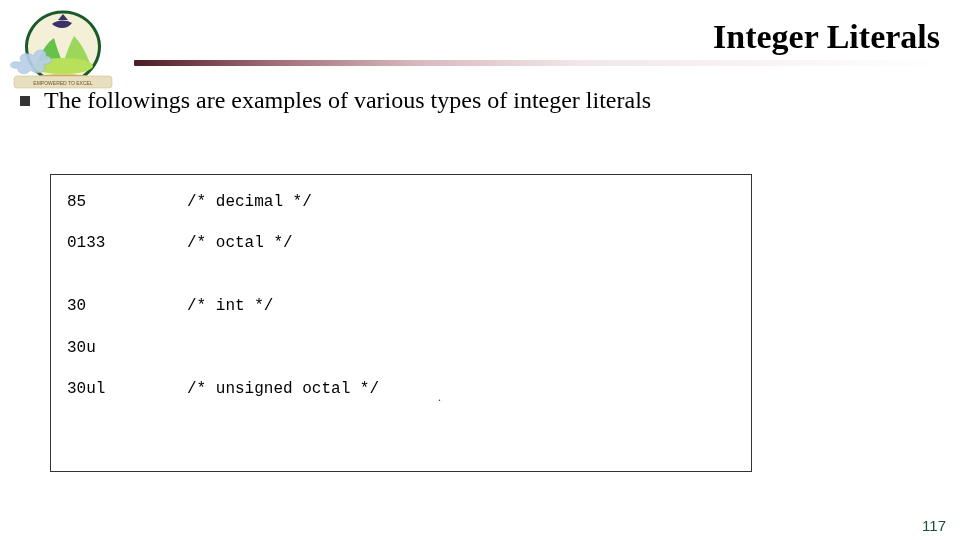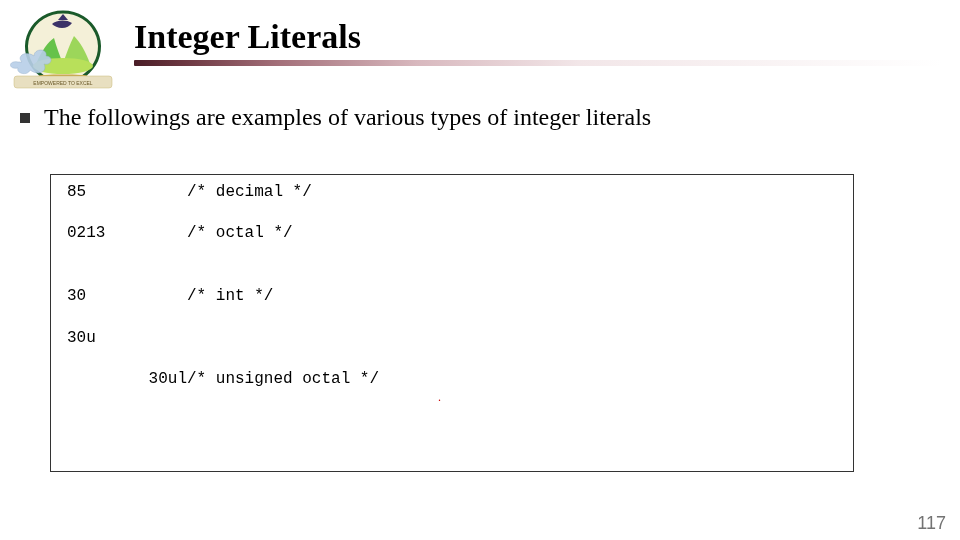--- a/index.html
+++ b/index.html
@@ -17,20 +17,21 @@
     top: 6px;
     left: 8px;
     width: 110px;
     height: 90px;
   }
   .title-wrap {
     position: absolute;
     top: 18px;
     left: 134px;
     right: 20px;
+    text-align: right;
   }
   .title {
     font-size: 34px;
     font-weight: bold;
     color: #000;
     margin: 0 0 4px 0;
     font-family: Georgia, 'Times New Roman', serif;
   }
   .title-rule {
     height: 6px;
@@ -39,21 +40,21 @@
       #4a1d27 0%,
       #6b3640 6%,
       #a4707a 18%,
       #d8b8be 35%,
       #f2e6e8 55%,
       #ffffff 100%);
     border-radius: 1px;
   }
   .bullet-row {
     position: absolute;
-    top: 104px;
+    top: 87px;
     left: 20px;
     right: 30px;
     display: flex;
     align-items: center;
   }
   .bullet-square {
     width: 10px;
     height: 10px;
     background: #333;
     margin-right: 14px;
@@ -61,56 +62,56 @@
   }
   .bullet-text {
     font-size: 24px;
     color: #000;
     font-family: Georgia, 'Times New Roman', serif;
   }
   .code-box {
     position: absolute;
     top: 174px;
     left: 50px;
-    width: 804px;
+    width: 702px;
     height: 298px;
     border: 1px solid #333;
     box-sizing: border-box;
-    padding: 8px 16px 14px 16px;
+    padding: 18px 16px 14px 16px;
     font-family: Consolas, 'Courier New', monospace;
     font-size: 16px;
     color: #000;
   }
   .code-line {
     display: flex;
     margin-bottom: 22px;
     line-height: 1.2;
   }
-  .code-line:last-child { margin-bottom: 0; text-align: right; }
+  .code-line:last-child { margin-bottom: 0; }
   .lit {
     width: 120px;
     flex: 0 0 auto;
     color: #000;
   }
   .cmt {
     color: #000;
   }
   .dot {
     position: absolute;
     top: 390px;
     left: 438px;
     color: #c00;
     font-size: 12px;
   }
   .page-num {
     position: absolute;
     bottom: 6px;
     right: 14px;
-    font-size: 18px;
-    color: #737373;
+    font-size: 15px;
+    color: #14532d;
     font-family: Arial, sans-serif;
   }
 </style>
 </head>
 <body>
 
 <div class="logo">
   <svg viewBox="0 0 110 90" width="110" height="90">
     <path d="M55 6 C40 6 28 14 22 26 C16 38 18 52 26 62 C34 72 46 78 55 78 C64 78 76 72 84 62 C92 52 94 38 88 26 C82 14 70 6 55 6 Z" fill="#f4f0d8" stroke="#1a5a2a" stroke-width="3"></path>
     <path d="M28 58 C34 44 40 36 46 32 C48 40 52 50 55 58 Z" fill="#66c24a"></path>
@@ -138,21 +139,21 @@
   <div class="bullet-square"></div>
   <div class="bullet-text">The followings are examples of various types of integer literals</div>
 </div>
 
 <div class="code-box">
   <div class="code-line">
     <span class="lit">85</span>
     <span class="cmt">/* decimal */</span>
   </div>
   <div class="code-line">
-    <span class="lit">0213</span>
+    <span class="lit">0133</span>
     <span class="cmt">/* octal */</span>
   </div>
   <div class="code-line">
   </div>
   <div class="code-line">
     <span class="lit">30</span>
     <span class="cmt">/* int */</span>
   </div>
   <div class="code-line">
     <span class="lit">30u</span>

